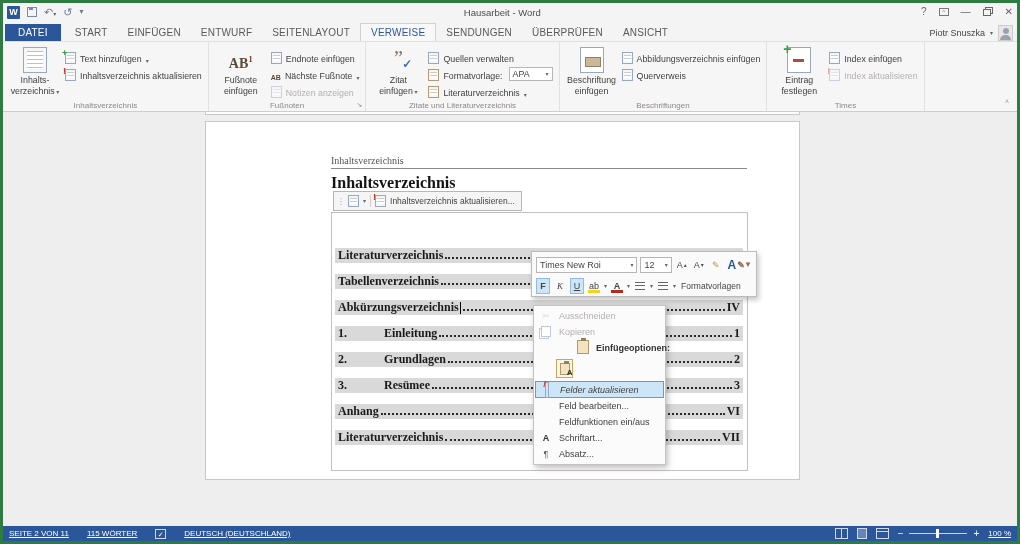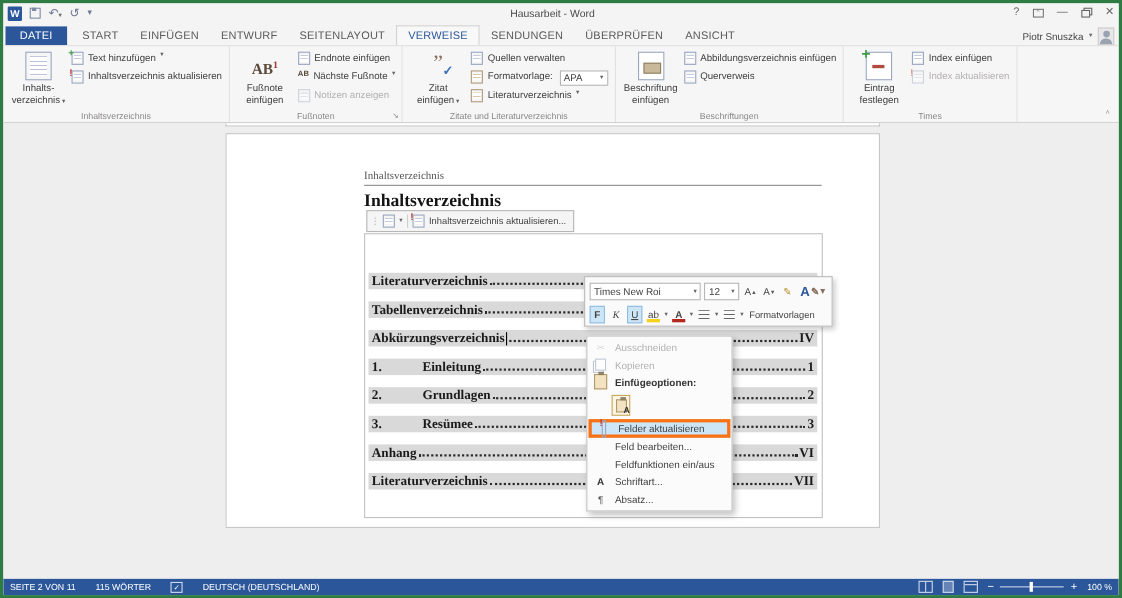--- a/index.html
+++ b/index.html
@@ -46,21 +46,21 @@
   .bigic.ab { border:none; font-family:"Liberation Serif",serif; font-weight:bold; color:#5a4a3a; font-size:14px; text-align:center; line-height:24px; }
   .bigic.ab sup { color:#9a3b2e; font-size:9px; }
   .bigic.quote { border:none; font-family:"Liberation Serif",serif; font-size:20px; color:#8a6d5a; text-align:center; line-height:22px; }
   .bigic.quote::after { content:"✓"; position:absolute; right:-2px; bottom:-2px; color:#3a6fb5; font-size:12px; font-weight:bold; }
   .bigic.cap { background:#fff; border:1px solid #9aa7c0; }
   .bigic.cap::after { content:""; position:absolute; left:4px; top:9px; width:14px; height:8px; background:#c9b99a; border:1px solid #8f8264; }
   .bigic.entry { background:#fff; border:1px solid #9aa7c0; }
   .bigic.entry::before { content:"+"; position:absolute; left:-5px; top:-7px; color:#3f9b48; font-size:14px; font-weight:bold; }
   .bigic.entry::after { content:""; position:absolute; left:5px; top:11px; width:11px; height:3px; background:#b14a3f; }
   .smallcol { display:flex; flex-direction:column; justify-content:flex-start; margin-left:4px; padding-top:1px; }
-  .sbtn { display:flex; align-items:flex-start; gap:4px; height:17px; font-size:8.8px; color:#3f3f3f; white-space:nowrap; cursor:default; }
+  .sbtn { display:flex; align-items:flex-end; gap:4px; height:17px; font-size:8.8px; color:#3f3f3f; white-space:nowrap; cursor:default; }
   .sbtn.disabled { color:#b3b0b0; }
   .icdoc { width:11px; height:12px; background:#fff; border:1px solid #9aa7c0; flex:0 0 auto; position:relative;
      background-image:repeating-linear-gradient(#fff 0 2px, #c3cddd 2px 3px); background-clip:content-box; padding:2px 1px; }
   .icdoc.red::after { content:"!"; position:absolute; left:-3px; top:-4px; color:#c0392b; font-weight:bold; font-size:9px; }
   .icdoc.plus::after { content:"+"; position:absolute; left:-4px; top:-5px; color:#3f9b48; font-weight:bold; font-size:9px; }
   .icdoc.tan { border-color:#b09a7a; background-image:repeating-linear-gradient(#fff 0 2px, #d8c8ab 2px 3px); }
   .sbtn.disabled .icdoc { opacity:.45; }
   .icab { font-size:7px; font-weight:bold; color:#5a4a3a; flex:0 0 auto; }
   .combo { border:1px solid #b8b5b5; background:#fff; padding:0 3px; height:14px; display:inline-flex; align-items:center; gap:8px; margin-left:2px; min-width:44px; justify-content:space-between; }
   .collapse { position:absolute; right:6px; bottom:3px; font-size:8px; color:#8a8888; }
@@ -101,35 +101,35 @@
   .stylesA { color:#2b579a; font-weight:bold; font-size:12px; }
   .stylesA i { font-size:9px; color:#8a6d5a; }
   .mlabel { font-size:8.5px; color:#444; margin-left:2px; }
 
   
   .ctxmenu { position:absolute; left:530px; top:193px; width:133px; background:#fbfbfb; border:1px solid #c4c2c2;
              box-shadow:2px 3px 6px rgba(0,0,0,.25); padding:2px 1px; font-size:9px; color:#3f3f3f; }
   .mi { display:flex; align-items:center; height:16px; padding:0 6px 0 3px; gap:5px; cursor:default; }
   .mi .mic { width:16px; flex:0 0 auto; text-align:center; font-size:9px; color:#6b7892; }
   .mi.disabled { color:#b3b0b0; } .mi.disabled .mic { color:#c5c3c3; opacity:.6; }
-  .mi.header { font-weight:bold; color:#333; }
-  .mi.hilite { background:#cde6f7; border:3px solid #f97316; height:17px; }
+  .mi.header { font-weight:bold; color:#333;margin-left:37px; }
+  .mi.hilite { background:#cde6f7; border:1px solid #f97316; height:17px;font-style:italic; }
   .mi.pasteopt { height:25px; padding-left:21px; }
   .icclip { width:12px; height:14px; background:#f3e3c3; border:1px solid #b09a6a; position:relative; display:inline-block; }
   .icclip::before { content:""; position:absolute; left:3px; top:-3px; width:5px; height:3px; background:#8f8264; }
   .pastebtn { width:17px; height:19px; border:1px solid #c9a75a; background:#fdf6e6; display:flex; align-items:center; justify-content:center; }
   .pastebtn .icclip { width:10px; height:12px; }
   .pastebtn .icclip::after { content:"A"; position:absolute; right:-4px; bottom:-3px; font-size:8px; font-weight:bold; color:#333; }
   .iccopy { width:10px; height:11px; border:1px solid #9aa7c0; background:#fff; box-shadow:-2px 2px 0 -1px #fff, -2px 2px 0 0 #9aa7c0; display:inline-block; }
   .mic .icdoc { margin:0 auto; }
 
   
   .statusbar { height:15px; background:#2b579a; color:#fff; display:flex; align-items:center;
                font-size:8px; padding:0 6px; gap:18px; flex:0 0 auto; }
-  .sseg { white-space:nowrap; }
+  .sseg { white-space:nowrap;text-decoration:underline; }
   .icproof { width:11px; height:10px; border:1px solid #cfd9ec; font-size:7px; line-height:9px; text-align:center; color:#fff; }
   .sright { margin-left:auto; display:flex; align-items:center; gap:9px; }
   .vic { width:13px; height:11px; border:1px solid #cfd9ec; position:relative; }
   .vic.read::after { content:""; position:absolute; left:5px; top:0; bottom:0; width:1px; background:#cfd9ec; }
   .vic.print { width:10px; background:rgba(255,255,255,.28); }
   .vic.web::after { content:""; position:absolute; left:0; right:0; top:2px; height:1px; background:#cfd9ec; }
   .zoomline { display:flex; align-items:center; gap:6px; }
   .ztrack { width:58px; height:1px; background:rgba(255,255,255,.75); position:relative; }
   .zthumb { position:absolute; left:27px; top:-4px; width:3px; height:9px; background:#fff; }
   .zsign { font-size:10px; line-height:1; }

